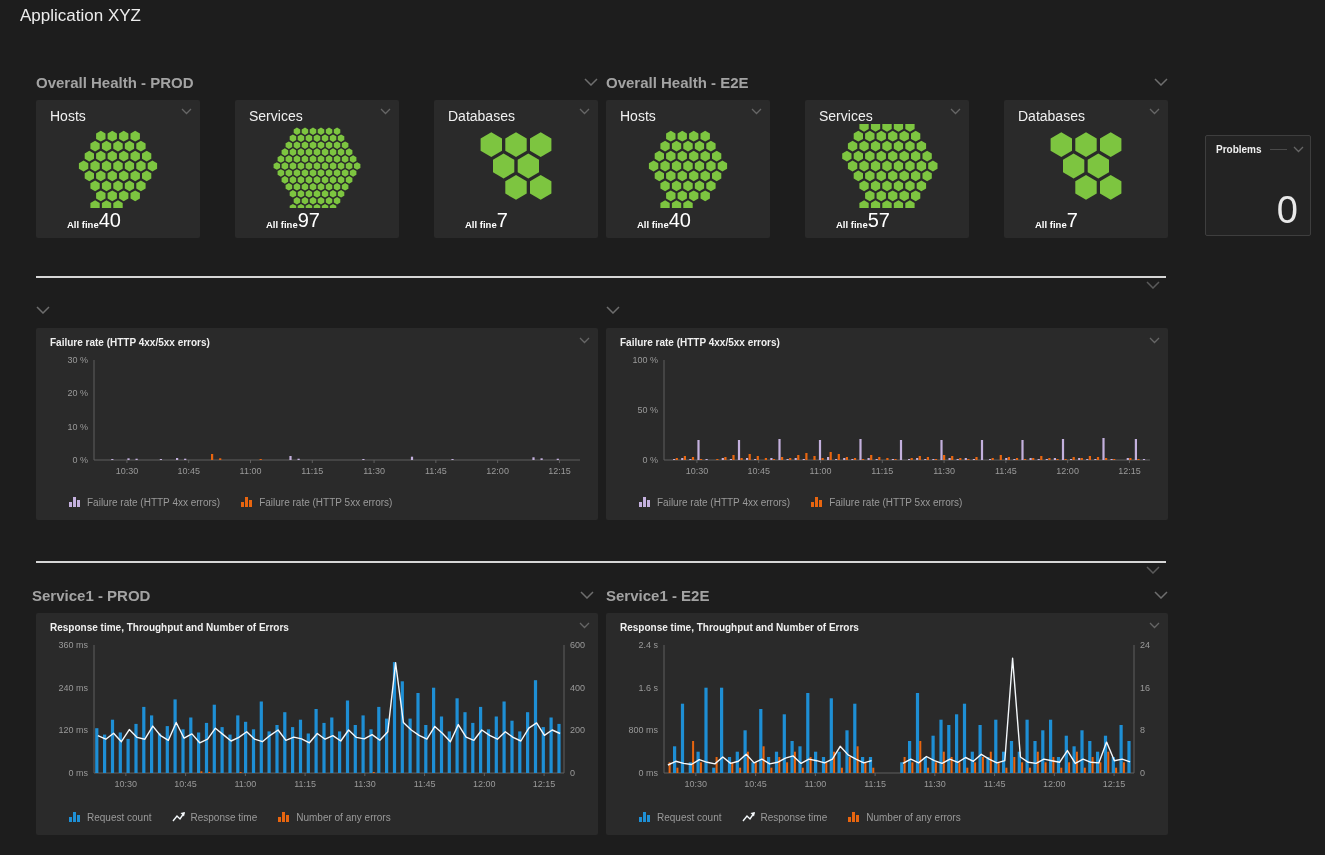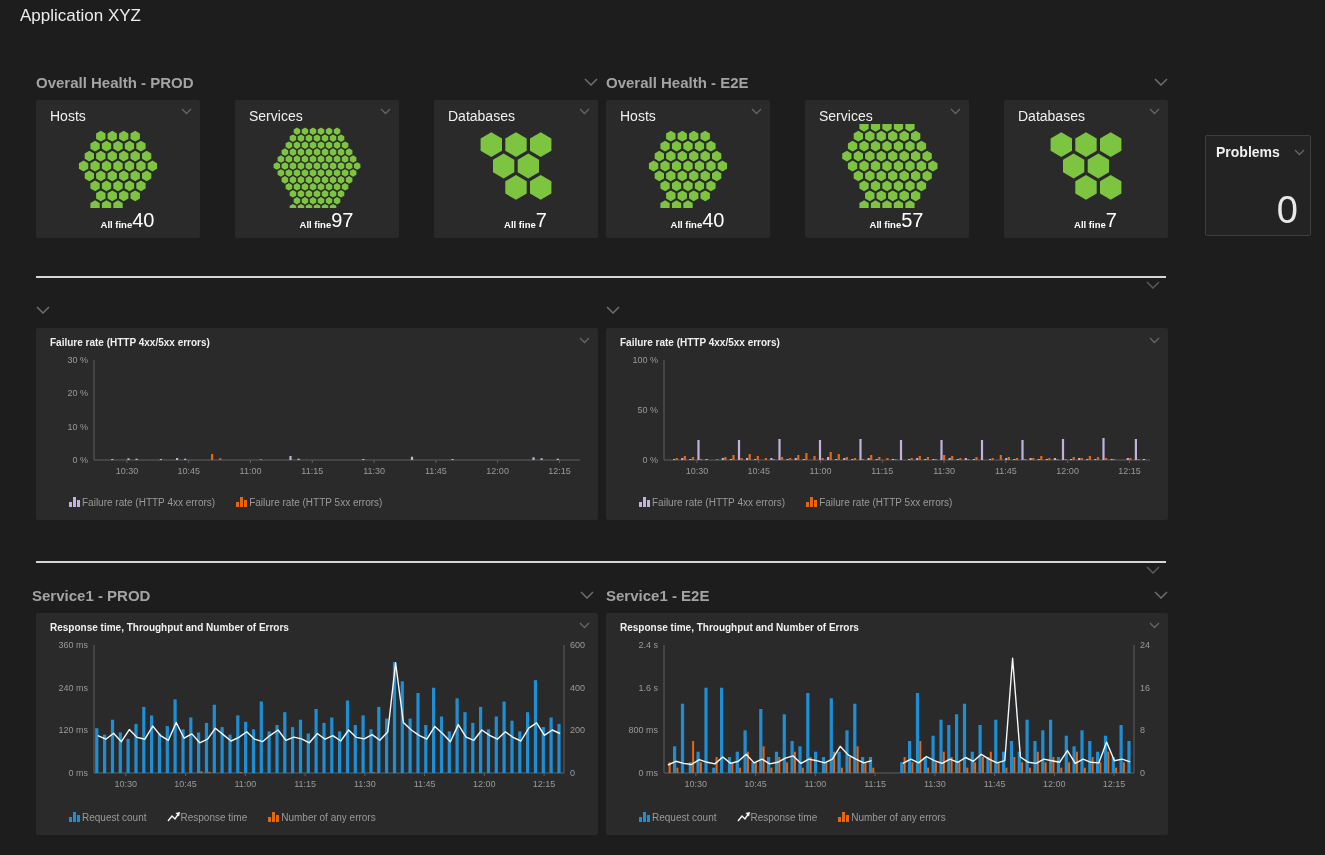--- a/index.html
+++ b/index.html
@@ -13,38 +13,38 @@
   .sec-head{display:flex;align-items:center;justify-content:space-between;height:20px;}
   .sec-title{font-size:15px;font-weight:bold;color:#a3a3a3;}
   .chev svg{display:block;}
   .tile{background:#2a2a2a;border-radius:2px;position:relative;box-sizing:border-box;}
   
   .tiles-row{display:flex;gap:35px;margin-top:8px;}
   .health-tile{width:164px;height:138px;}
   .tile-top{display:flex;justify-content:space-between;align-items:flex-start;padding:8px 8px 0 14px;}
   .tile-label{font-size:14px;font-weight:normal;color:#f0f0f0;}
   .hexsvg{display:block;margin:0 auto;}
-  .tile-bottom{position:absolute;left:31px;right:12px;bottom:8px;display:flex;justify-content:center;align-items:flex-end;}
+  .tile-bottom{position:absolute;left:31px;right:12px;bottom:8px;display:flex;justify-content:flex-start;align-items:flex-end;}
   .status-text{font-size:9.5px;font-weight:bold;color:#ffffff;}
   .count-value{font-size:20px;color:#ffffff;line-height:1;}
   
   .problems-tile{position:absolute;left:1205px;top:135px;width:106px;height:101px;background:#232323;border:1px solid #3e3e3e;border-radius:2px;box-sizing:border-box;}
   .problems-top{display:flex;align-items:center;padding:8px 6px 0 10px;}
-  .problems-label{font-size:14px;font-weight:bold;color:#f0f0f0;}
+  .problems-label{font-size:10px;font-weight:bold;color:#f0f0f0;}
   .problems-dash{flex:1;height:1px;background:#4a4a4a;margin:0 6px 0 8px;}
   .problems-value{position:absolute;right:12px;bottom:6px;font-size:38px;color:#e8e8e8;line-height:1;}
   
   .divider{position:absolute;left:36px;width:1130px;height:2px;background:#d6d6d6;}
   .divider-chev{position:absolute;left:1146px;}
   
   .chart-tile{width:562px;position:absolute;}
   .chart-head{display:flex;justify-content:space-between;align-items:flex-start;padding:9px 8px 0 14px;gap:44px;}
   .chart-title{font-size:10px;font-weight:bold;color:#f0f0f0;}
   .legend{display:flex;align-items:center;gap:20px;padding-left:32px;height:24px;}
-  .legend-item{display:flex;align-items:center;font-size:10px;color:#9a9a9a;}
+  .legend-item{display:flex;align-items:center;gap:5px;font-size:10px;color:#9a9a9a;}
   .ax{font-size:9px;fill:#9a9a9a;}
   svg text{font-family:"Liberation Sans", sans-serif;}
 </style>
 </head>
 <body>
 
 <div class="page-title">Application XYZ</div>
 
 <div class="col" style="left:36px;top:72px;">
   <div class="sec-head">

